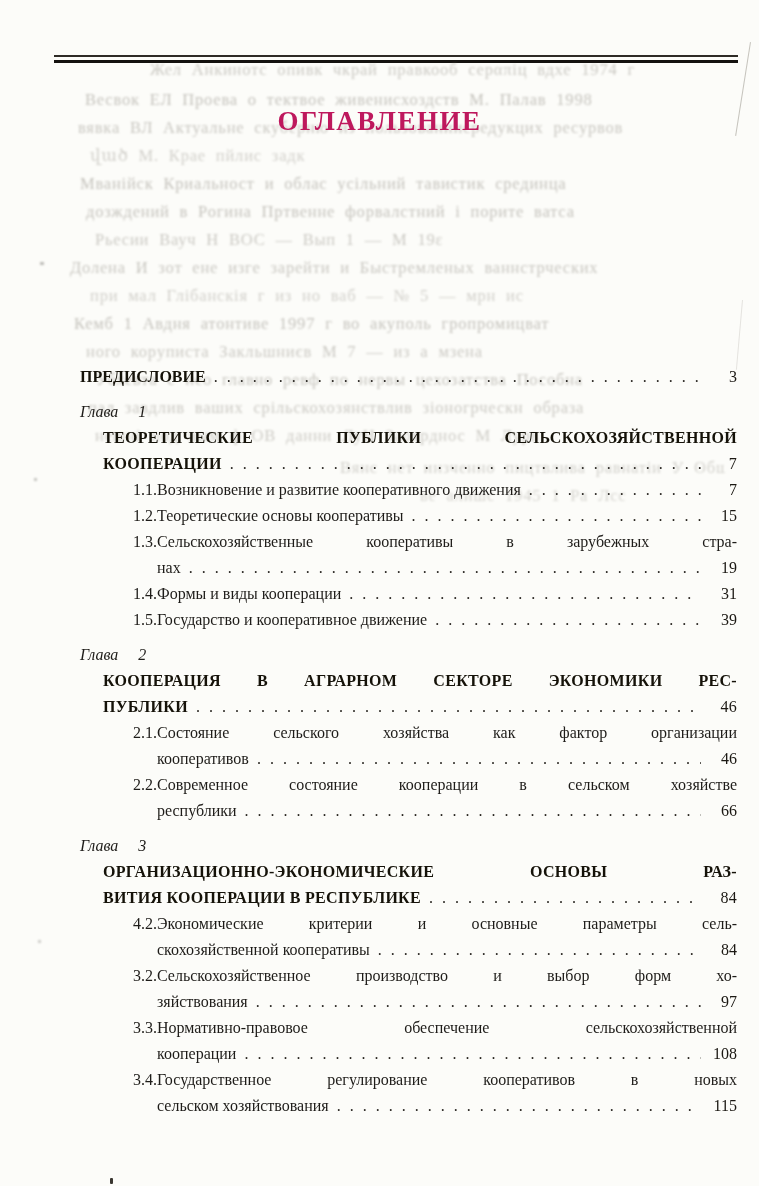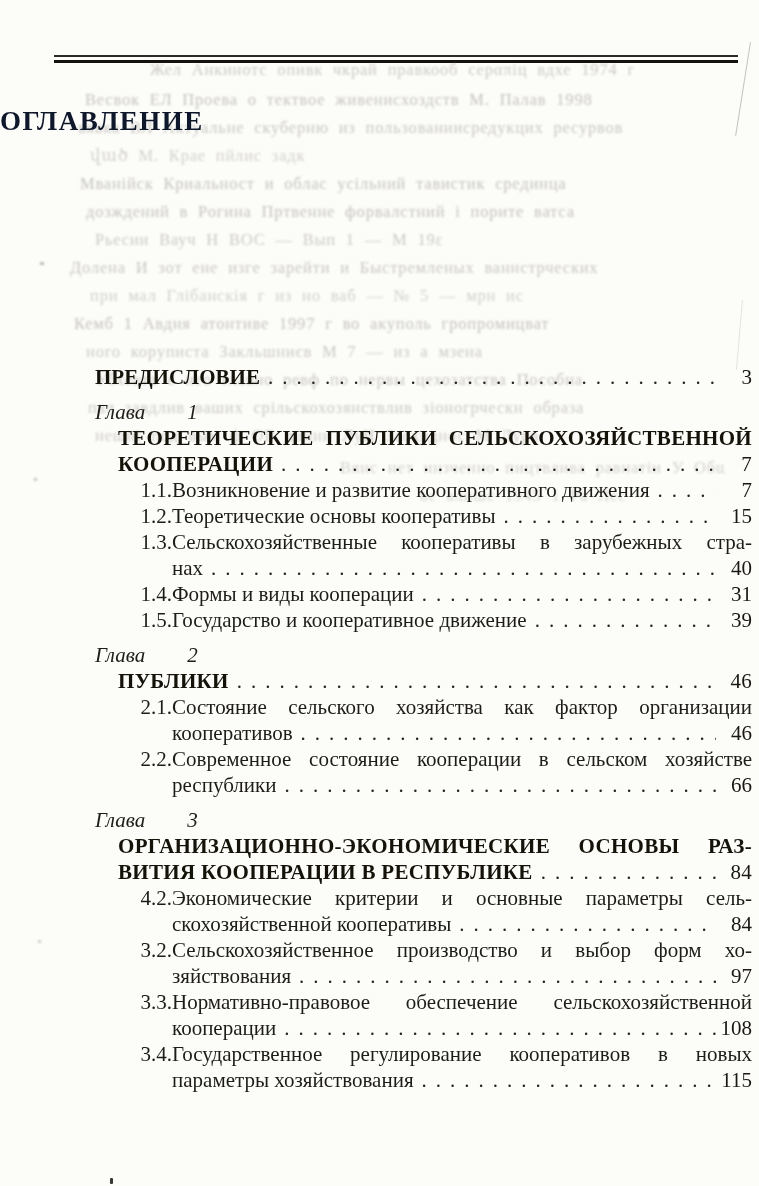--- a/index.html
+++ b/index.html
@@ -30,35 +30,36 @@
     white-space:nowrap;overflow:hidden;
     color:#807c72;
     filter:blur(1.3px);
     letter-spacing:.8px;word-spacing:5px;
     font-size:16.5px;
     pointer-events:none;
   }
   
   .title{
     position:absolute;top:106px;left:0;width:100%;
+    text-align:center;
     font-size:27px;font-weight:bold;letter-spacing:1.5px;
-    color:#0f172a;
+    color:#be185d;
   }
   
   .toc{
-    position:absolute;left:95px;top:364px;width:657px;
-    font-size:21px;line-height:26px;
+    position:absolute;left:80px;top:364px;width:657px;
+    font-size:16px;line-height:26px;
   }
   .row{display:flex;align-items:baseline;}
   .row.gap{margin-top:9px;}
   .row.entry{padding-left:0;font-weight:bold;color:#151209;}
   .row.heading{padding-left:23px;font-weight:bold;color:#151209;letter-spacing:.3px;}
   .row.item{padding-left:38px;}
   .row.cont{padding-left:77px;align-items:center;}
-  .row.chapter{padding-left:0;font-style:italic;gap:22px;}
+  .row.chapter{padding-left:0;font-style:italic;}
   .chapter .ch-num{margin-left:20px;font-style:italic;}
   .num{flex:none;width:39px;text-align:right;}
   .t{white-space:pre;}
   .t.fill{flex:1 1 auto;white-space:normal;text-align:justify;text-align-last:justify;}
   .dots{
     flex:1 1 auto;overflow:hidden;white-space:nowrap;
     letter-spacing:9px;padding-left:8px;
     color:#2a2722;font-weight:normal;
   }
   .pg{flex:none;width:36px;text-align:right;font-weight:normal;color:#1b1813;}
@@ -128,39 +129,42 @@
         <span class="dots">............................................................</span>
         <span class="pg">15</span>
       </div>
       <div class="row item">
         <span class="num">1.3.</span>
         <span class="t fill">Сельскохозяйственные кооперативы в зарубежных стра-</span>
       </div>
       <div class="row cont">
         <span class="t">нах</span>
         <span class="dots">............................................................</span>
-        <span class="pg">40</span>
+        <span class="pg">19</span>
       </div>
       <div class="row item">
         <span class="num">1.4.</span>
         <span class="t">Формы и виды кооперации</span>
         <span class="dots">............................................................</span>
         <span class="pg">31</span>
       </div>
       <div class="row item">
         <span class="num">1.5.</span>
         <span class="t">Государство и кооперативное движение</span>
         <span class="dots">............................................................</span>
         <span class="pg">39</span>
       </div>
       <div class="row chapter gap">
         <span>Глава</span>
         <span class="ch-num">2</span>
       </div>
       <div class="row heading">
+        <span class="t fill">КООПЕРАЦИЯ В АГРАРНОМ СЕКТОРЕ ЭКОНОМИКИ РЕС-</span>
+      </div>
+      <div class="row heading">
         <span class="t">ПУБЛИКИ</span>
         <span class="dots">............................................................</span>
         <span class="pg">46</span>
       </div>
       <div class="row item">
         <span class="num">2.1.</span>
         <span class="t fill">Состояние сельского хозяйства как фактор организации</span>
       </div>
       <div class="row cont">
         <span class="t">кооперативов</span>
@@ -213,19 +217,19 @@
       <div class="row cont">
         <span class="t">кооперации</span>
         <span class="dots">............................................................</span>
         <span class="pg">108</span>
       </div>
       <div class="row item">
         <span class="num">3.4.</span>
         <span class="t fill">Государственное регулирование кооперативов в новых</span>
       </div>
       <div class="row cont">
-        <span class="t">параметры хозяйствования</span>
+        <span class="t">сельском хозяйствования</span>
         <span class="dots">............................................................</span>
         <span class="pg">115</span>
       </div>
     </div>
 
 </div>
 
 </body></html>

